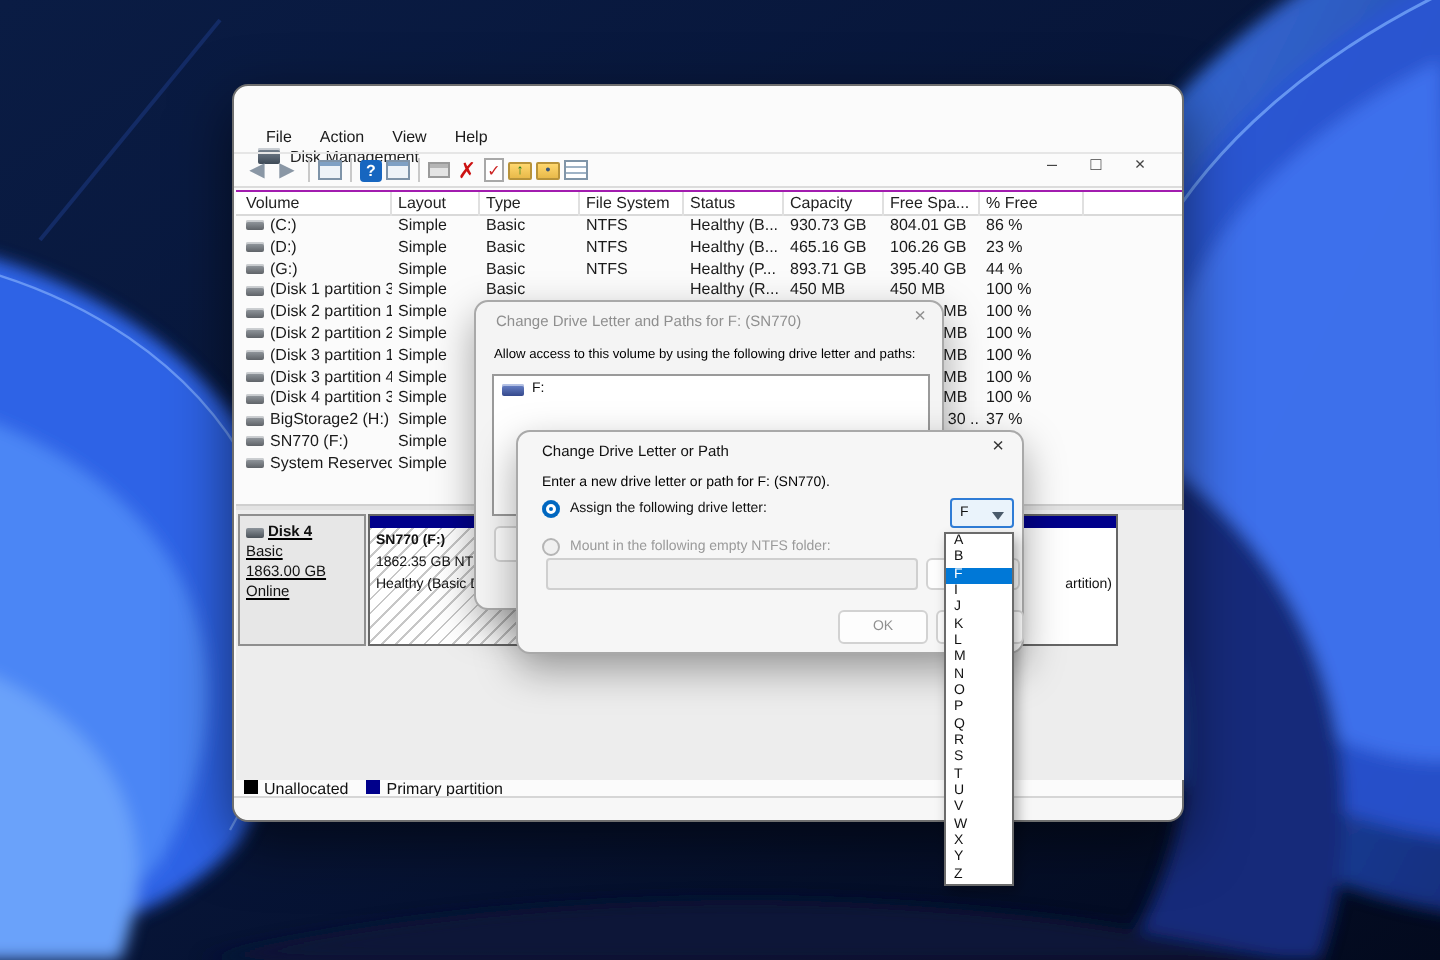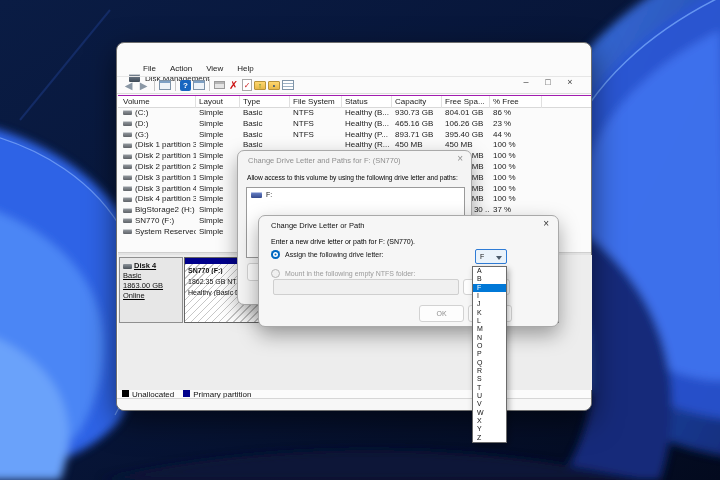--- a/index.html
+++ b/index.html
@@ -13,21 +13,21 @@
   #win { position:absolute; left:116px; top:42px; width:476px; height:369px;
          background:#fbfbfb; border:1px solid #6f6f6f; border-radius:8px;
          box-shadow:0 10px 30px rgba(0,0,0,.55); z-index:2; }
   #titlebar { position:absolute; left:0; top:0; right:0; height:17px; display:flex; padding:0 10px;margin-top:31px; }
   .app-ico { width:11px; height:8px; border-radius:1px; margin:0 5px 0 2px;
              background:linear-gradient(#7b8794,#3e4a57); box-shadow:inset 0 1px 0 rgba(255,255,255,.6); }
   #title-text { font-size:8px; color:#222; }
   #caption-btns { margin-left:auto; display:flex; }
   .cap-btn { width:22px; height:15px; display:flex; align-items:center; justify-content:center; font-size:9px; color:#444; }
   
-  #menubar { position:absolute; left:14px; top:17px; right:0; height:16px; display:flex; align-items:center; padding-left:5px; }
+  #menubar { position:absolute; left:4px; top:17px; right:0; height:16px; display:flex; align-items:center; padding-left:5px; }
   .menu-item { font-size:8px; color:#1a1a1a; padding:2px 7px; }
   
   #toolbar { position:absolute; left:0; top:33px; right:0; height:18px; display:flex; align-items:center;
              padding-left:4px; border-top:1px solid #e6e6e6; border-bottom:1px solid #dcdcdc; }
   .tbi { display:inline-flex; width:13px; height:13px; margin:0 1px; align-items:center; justify-content:center; font-size:9px; color:#333; }
   .tbi-separator { width:1px; height:12px; background:#c9c9c9; margin:0 3px; }
   .tbi-back-arrow,.tbi-forward-arrow { color:#8a97a5; font-size:10px; }
   .tbi-console-window,.tbi-properties-window { width:12px; height:10px; background:#eef3f8; border:1px solid #7e93a8; box-shadow:inset 0 2px 0 #7ea0c4; }
   .tbi-help-icon { width:11px; height:11px; background:#1766c0; color:#fff; border-radius:2px; font-weight:bold; font-size:8px; }
   .tbi-popup-window { width:11px; height:8px; background:#e4e4e4; border:1px solid #9a9a9a; box-shadow:inset 0 2px 0 #b5b5b5; }
@@ -82,21 +82,21 @@
   #dialog1 .dclose { position:absolute; right:8px; top:2px; font-size:10px; color:#8f8f8f; }
   #dlg1-instr { position:absolute; left:9px; top:23px; font-size:6.6px; color:#000; white-space:nowrap; }
   #dlg1-list { position:absolute; left:8px; top:36px; width:219px; height:71px; background:#fff; border:1px solid #9a9a9a; }
   #dlg1-item { display:flex; align-items:center; padding:3px 4px; font-size:7px; color:#111; }
   .drv-icon { width:11px; height:6px; border-radius:1px; margin-right:4px;
               background:linear-gradient(#6c86cc,#35498c); box-shadow:inset 0 1px 0 rgba(255,255,255,.5); }
   .btn { position:absolute; background:#fdfdfd; border:1px solid #d2d2d2; border-radius:3px;
          display:flex; align-items:center; justify-content:center; font-size:7px; color:#1a1a1a; }
   #btn-add { left:9px; top:112px; width:45px; height:18px; }
 
-  #dialog2 { left:258px; top:215px; width:301px; height:112px; z-index:10; background:#f6f6f6; }
+  #dialog2 { left:258px; top:215px; width:254px; height:112px; z-index:10; background:#f6f6f6; }
   #dialog2 .dtitle { position:absolute; left:12px; top:5px; font-size:7.5px; color:#111; white-space:nowrap; }
   #dialog2 .dclose { position:absolute; right:9px; top:2px; font-size:10px; color:#333; }
   #dlg2-instr { position:absolute; left:12px; top:22px; font-size:7px; color:#000; white-space:nowrap; }
   .radio-row { position:absolute; left:12px; display:flex; align-items:center; }
   #radio1-row { top:34px; } #radio2-row { top:53px; }
   .radio { width:9px; height:9px; border-radius:50%; margin-right:5px; }
   .radio.sel { background:#0067c0; box-shadow:inset 0 0 0 2px #0067c0, inset 0 0 0 3.5px #fff; }
   .radio.dis { background:#f0f0f0; border:1px solid #b5b5b5; }
   .radio-label { font-size:7px; color:#111; white-space:nowrap; }
   .radio-label.dis { color:#9a9a9a; }

